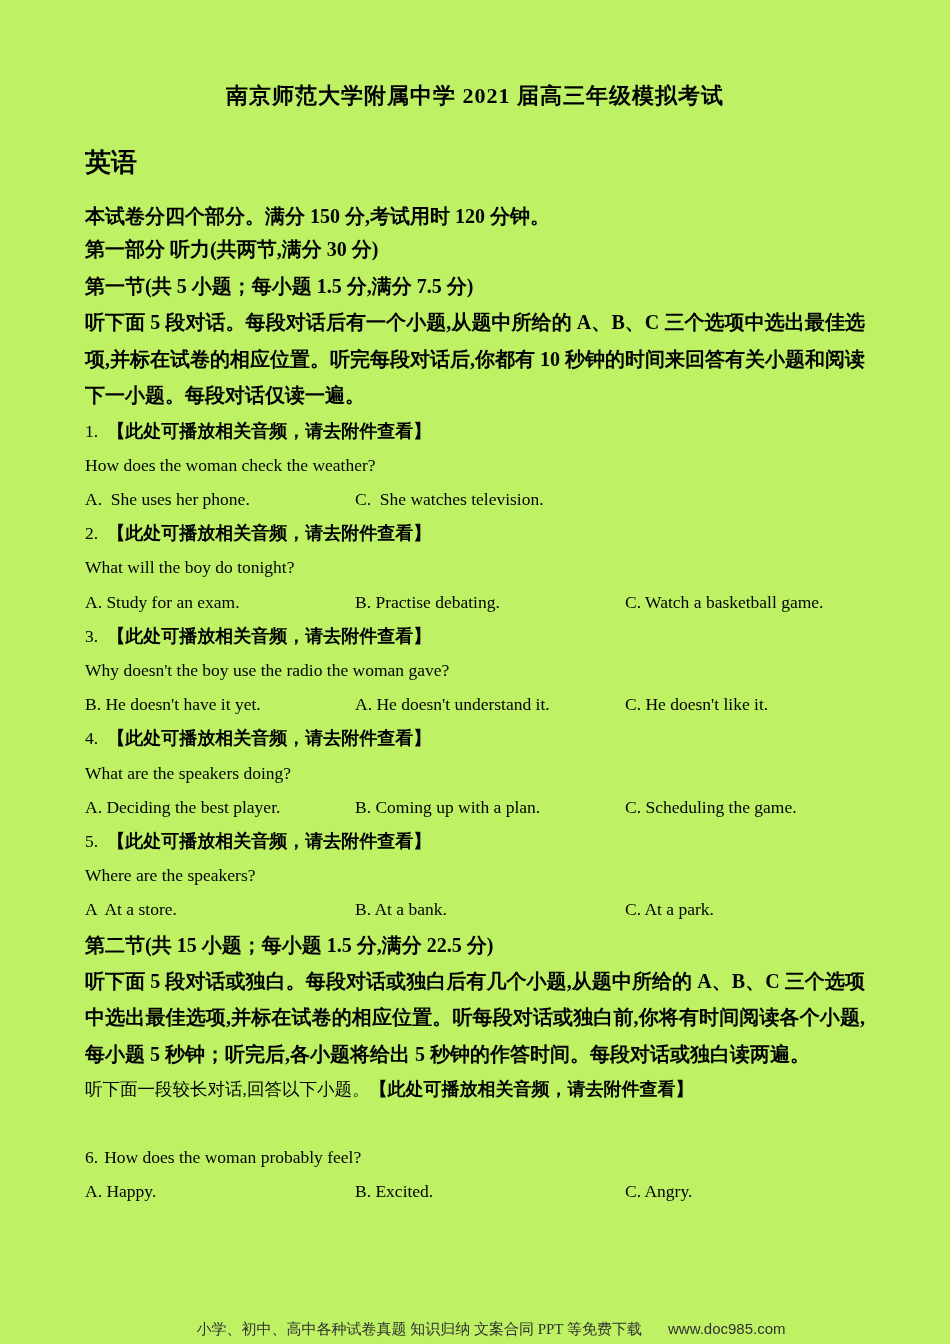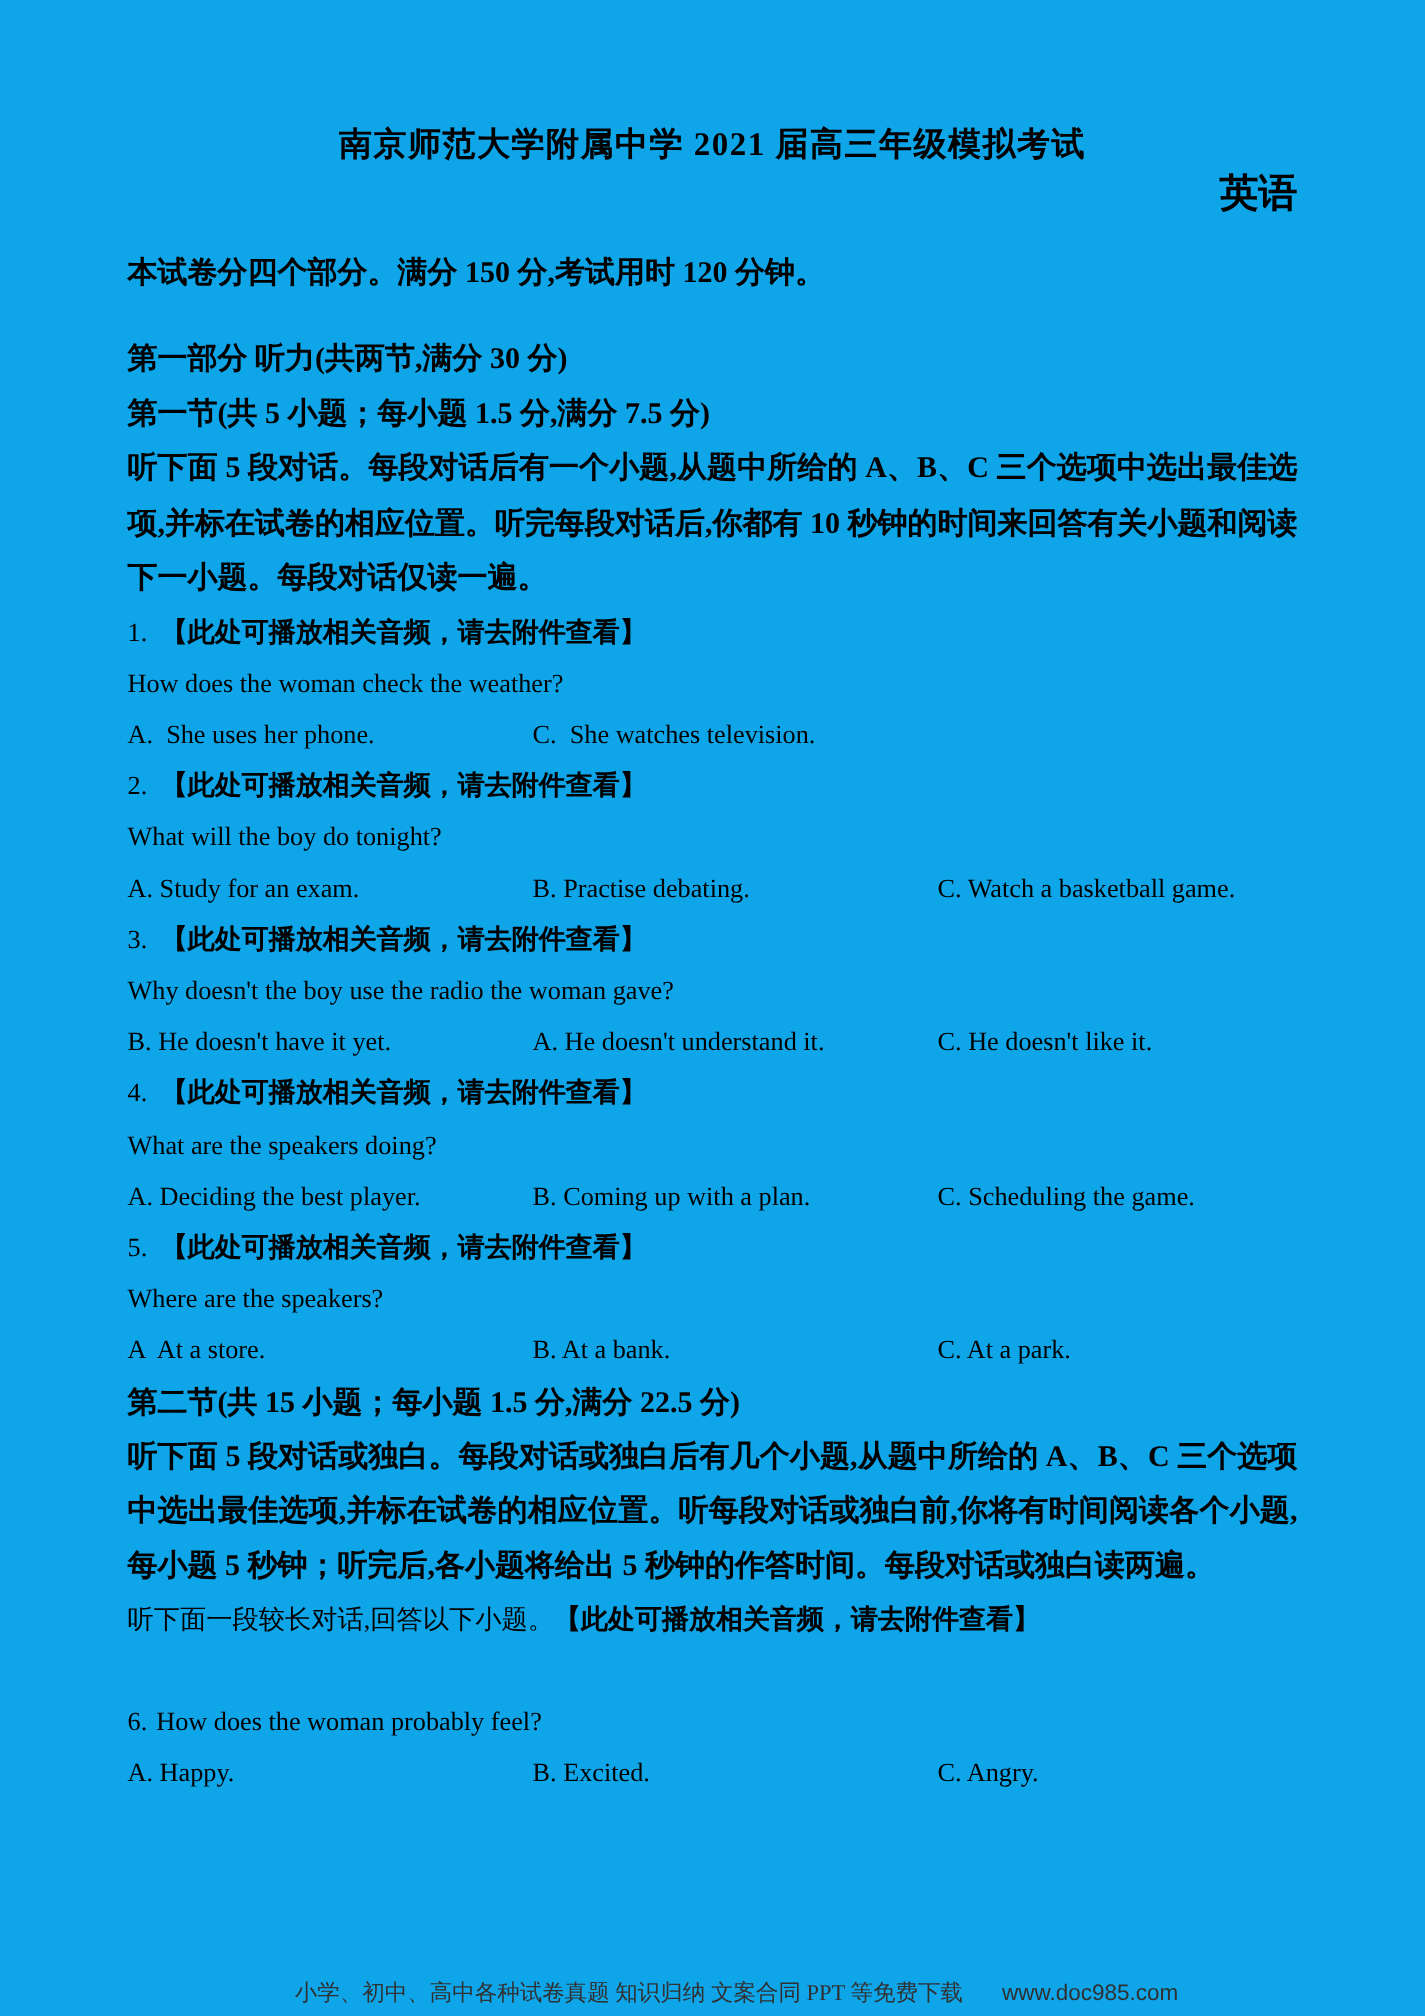--- a/index.html
+++ b/index.html
@@ -4,52 +4,53 @@
 <style>
   html, body {
     margin: 0;
     padding: 0;
     background: #ffffff;
   }
   .page {
     position: relative;
     width: 950px;
     height: 1344px;
-    background: #0ea5e9;
+    background: #bef264;
     overflow: hidden;
     font-family: "Liberation Serif", "DejaVu Serif", serif;
     color: #000000;
   }
   .content {
     padding: 80px 85px 0 85px;
   }
   .doc-title {
     font-size: 22px;
     font-weight: 700;
     text-align: center;
     line-height: 32px;
     letter-spacing: 1px;
   }
   .doc-subject {
     font-size: 26px;
     font-weight: 700;
-    text-align: right;
+    text-align: left;
     line-height: 34px;
+    margin-top: 34px;
   }
   .exam-info {
     font-size: 20px;
     font-weight: 700;
     line-height: 28px;
     margin-top: 22px;
   }
   .part-heading {
     font-size: 20px;
     font-weight: 700;
     line-height: 38px;
-    margin-top: 24px;
+    margin-top: 0;
   }
   .section-heading {
     font-size: 20px;
     font-weight: 700;
     line-height: 36px;
   }
   .instructions {
     font-size: 20px;
     font-weight: 700;
     line-height: 36.5px;

